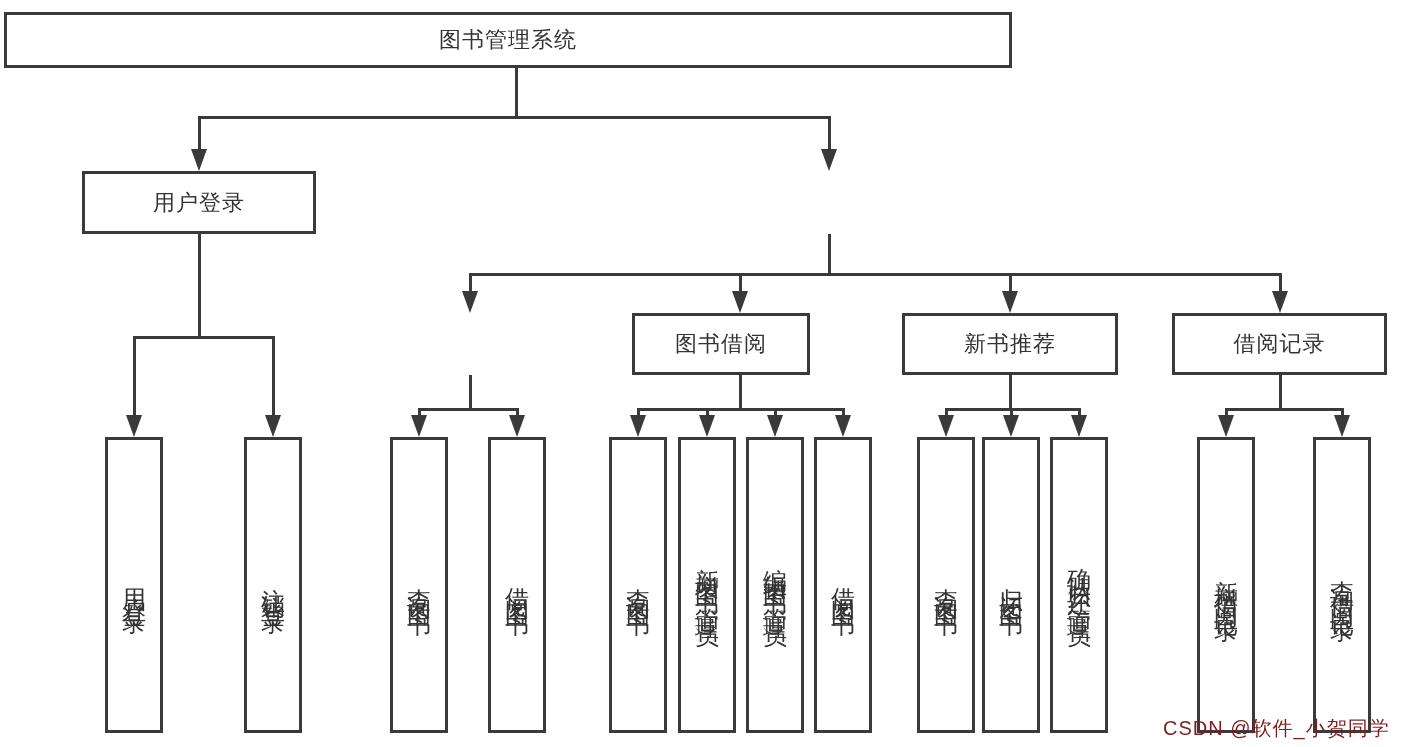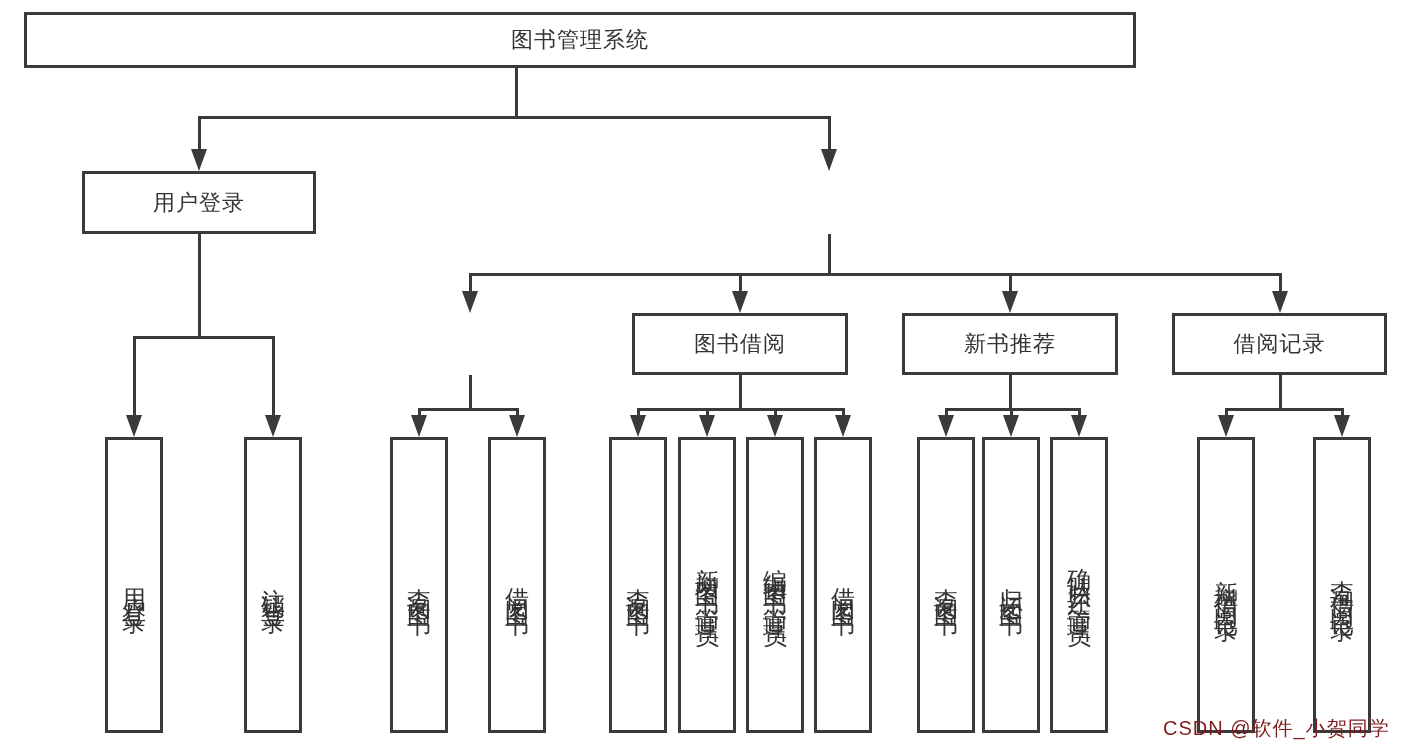--- a/index.html
+++ b/index.html
@@ -27,29 +27,29 @@
   .watermark{
     position:absolute;left:1163px;top:715px;font-size:20px;letter-spacing:1px;
     color:#7f1d1d;white-space:nowrap;z-index:5;
   }
 </style>
 </head>
 <body>
 
 <div class="canvas">
 
-  <div class="box" style="left:24px;top:12px;width:1112px;height:56px;">
+  <div class="box" style="left:4px;top:12px;width:1008px;height:56px;">
     <span class="h-label">图书管理系统</span>
   </div>
 
   <div class="box" style="left:82px;top:171px;width:234px;height:63px;">
     <span class="h-label">用户登录</span>
   </div>
 
-  <div class="box" style="left:632px;top:313px;width:216px;height:62px;">
+  <div class="box" style="left:632px;top:313px;width:178px;height:62px;">
     <span class="h-label">图书借阅</span>
   </div>
   <div class="box" style="left:902px;top:313px;width:216px;height:62px;">
     <span class="h-label">新书推荐</span>
   </div>
   <div class="box" style="left:1172px;top:313px;width:215px;height:62px;">
     <span class="h-label">借阅记录</span>
   </div>
 
   <div class="box leaf" style="left:105px;top:437px;width:58px;height:296px;">

